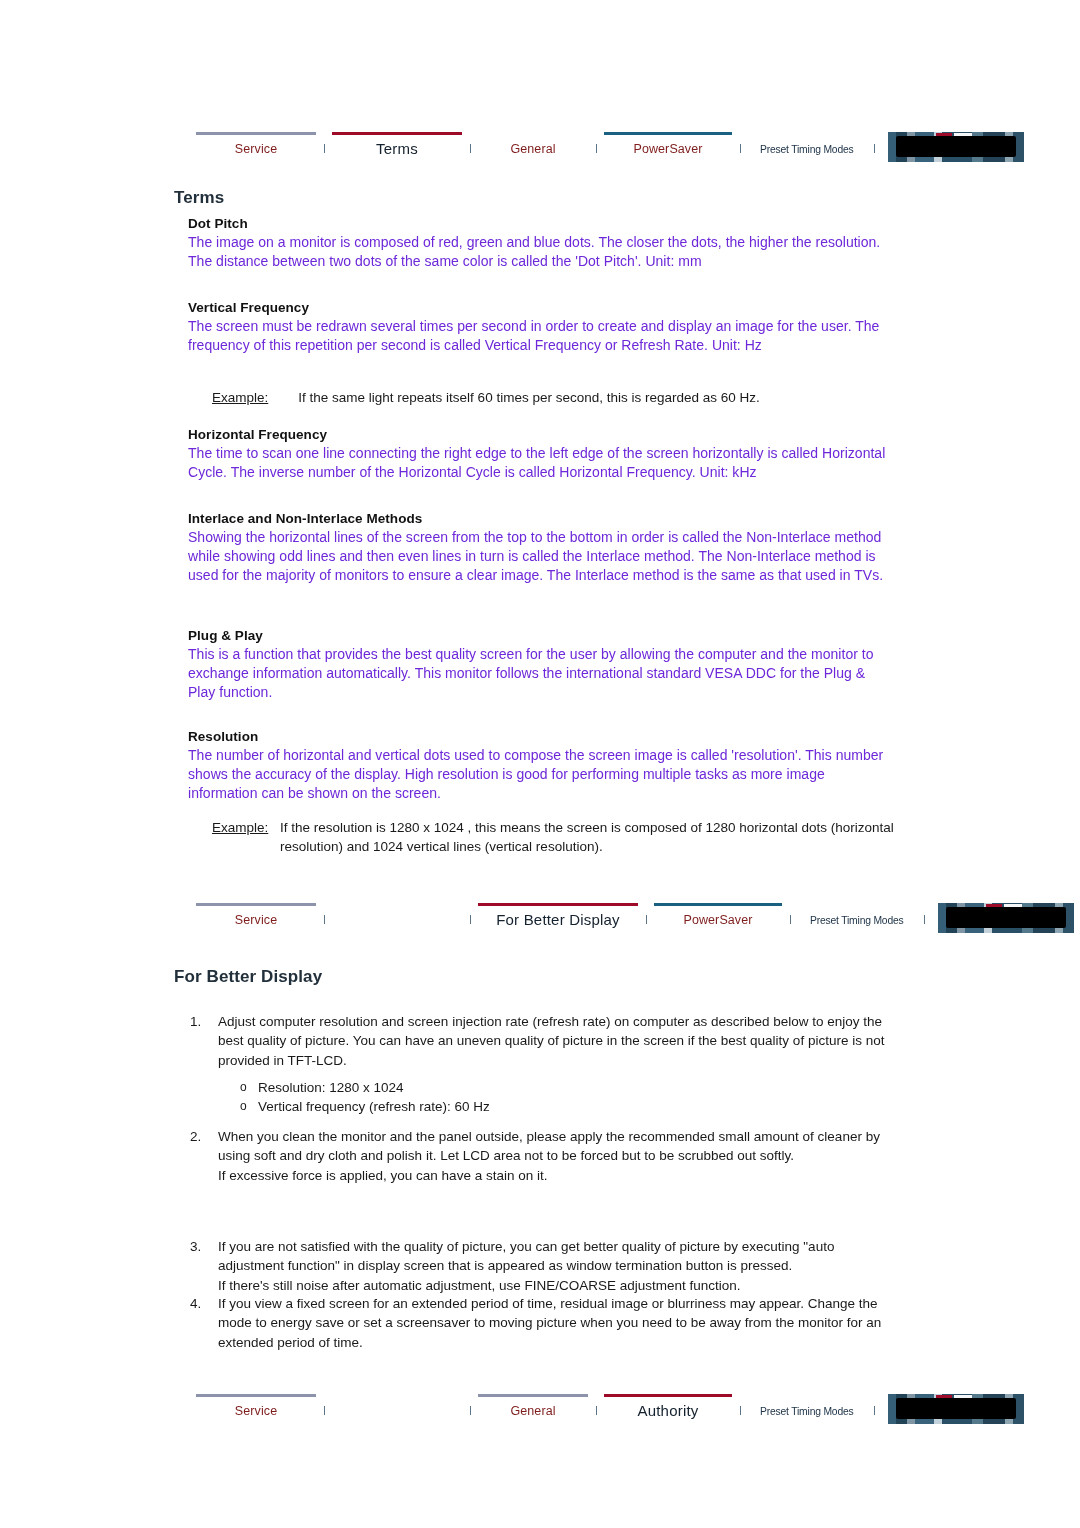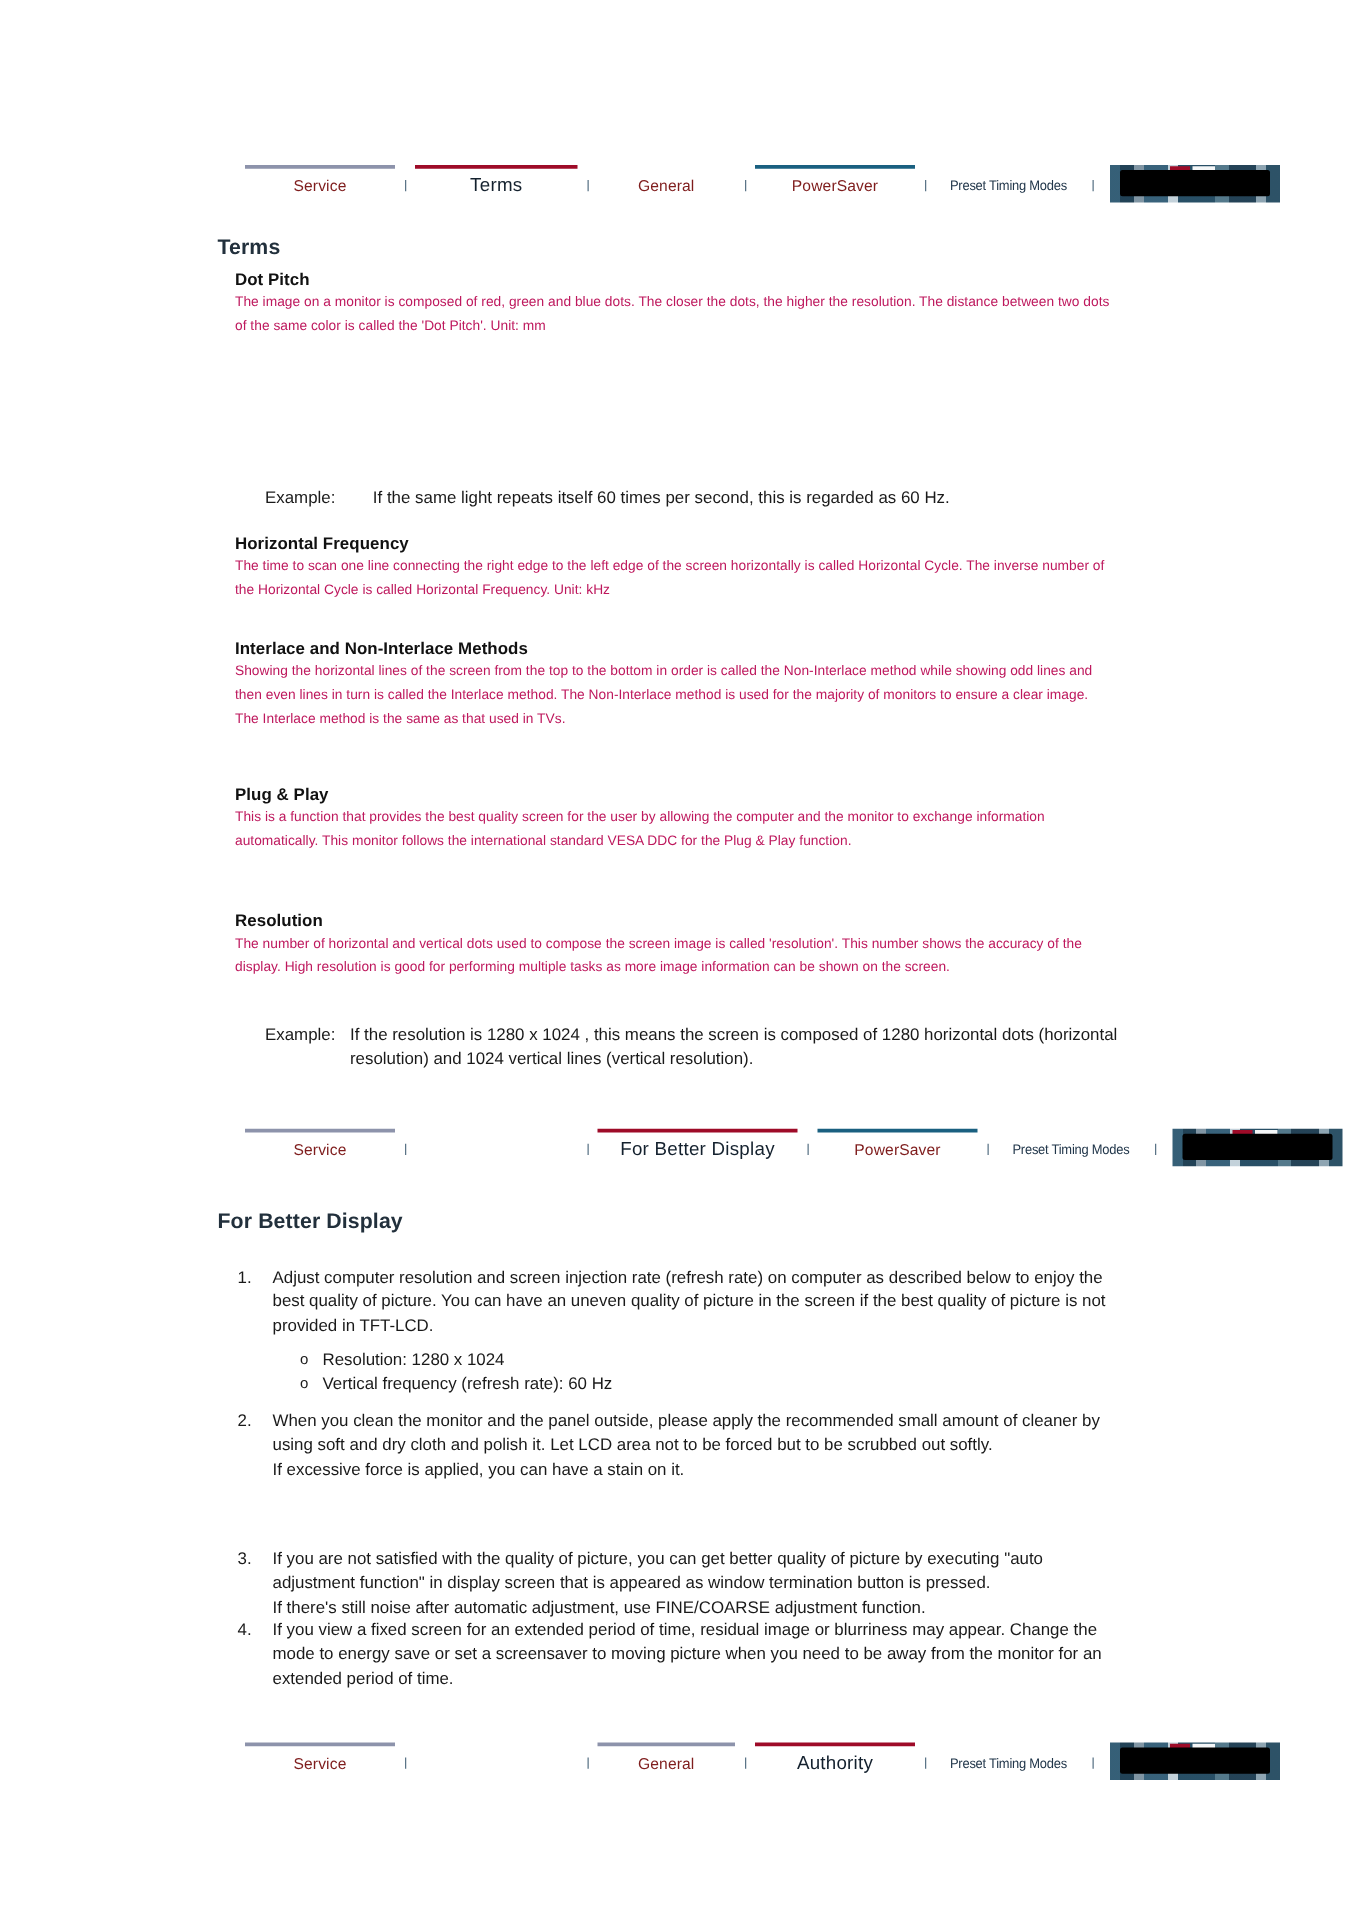--- a/index.html
+++ b/index.html
@@ -142,38 +142,39 @@
     width: 700px;
   }
   .term-title {
     font-size: 13.5px;
     font-weight: bold;
     color: #111111;
     margin: 0 0 2px 0;
     letter-spacing: 0.05px;
   }
   .term-body {
-    font-size: 11px;
+    font-size: 14px;
     line-height: 19.2px;
-    color: #be185d;
+    color: #6d28d9;
     margin: 0;
     letter-spacing: 0.02px;
   }
   .example-row {
     position: absolute;
     left: 212px;
     width: 700px;
     font-size: 13.5px;
     line-height: 19.2px;
     display: flex;
     color: #1a1a1a;
   }
   .example-row .ex-label {
     flex: 0 0 auto;
     padding-right: 10px;
+    text-decoration: underline;
   }
   .example-row.wide .ex-label {
     flex: 0 0 68px;
     padding-right: 0;
   }
   .example-row .ex-text {
     flex: 1 1 auto;
   }
 
   
@@ -258,20 +259,24 @@
       </div>
     </div>
 
   <div class="h1" style="top:188px;">Terms</div>
 
   <div class="block-wrap" style="top:216px;">
     <div class="term-title">Dot Pitch</div>
     <div class="term-body">The image on a monitor is composed of red, green and blue dots. The closer the dots, the higher the resolution. The distance between two dots of the same color is called the 'Dot Pitch'. Unit: mm</div>
   </div>
 
+  <div class="block-wrap" style="top:300px;">
+    <div class="term-title">Vertical Frequency</div>
+    <div class="term-body">The screen must be redrawn several times per second in order to create and display an image for the user. The frequency of this repetition per second is called Vertical Frequency or Refresh Rate. Unit: Hz</div>
+  </div>
 
   <div class="example-row" style="top:388px;">
     <div class="ex-label">Example:</div>
     <div class="ex-text" style="padding-left:20px;">If the same light repeats itself 60 times per second, this is regarded as 60 Hz.</div>
   </div>
 
   <div class="block-wrap" style="top:427px;">
     <div class="term-title">Horizontal Frequency</div>
     <div class="term-body">The time to scan one line connecting the right edge to the left edge of the screen horizontally is called Horizontal Cycle. The inverse number of the Horizontal Cycle is called Horizontal Frequency. Unit: kHz</div>
   </div>

